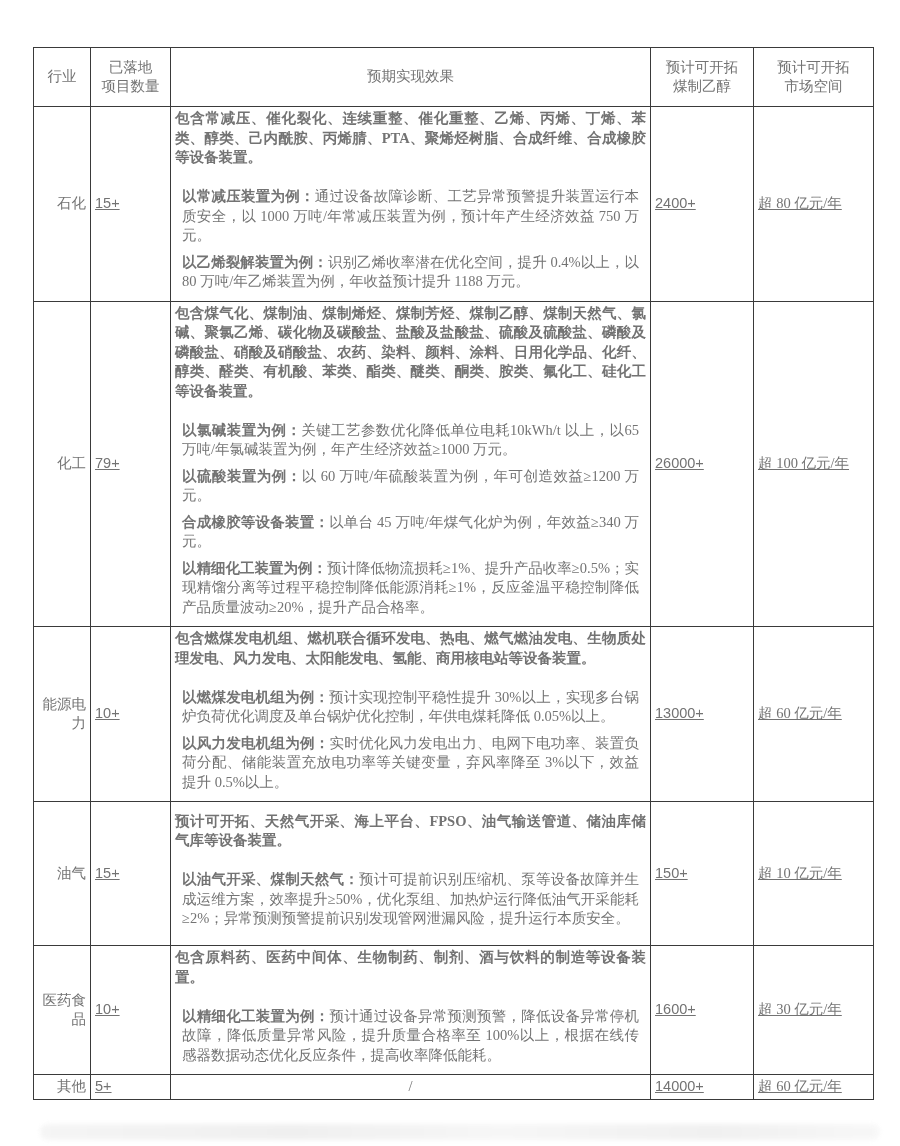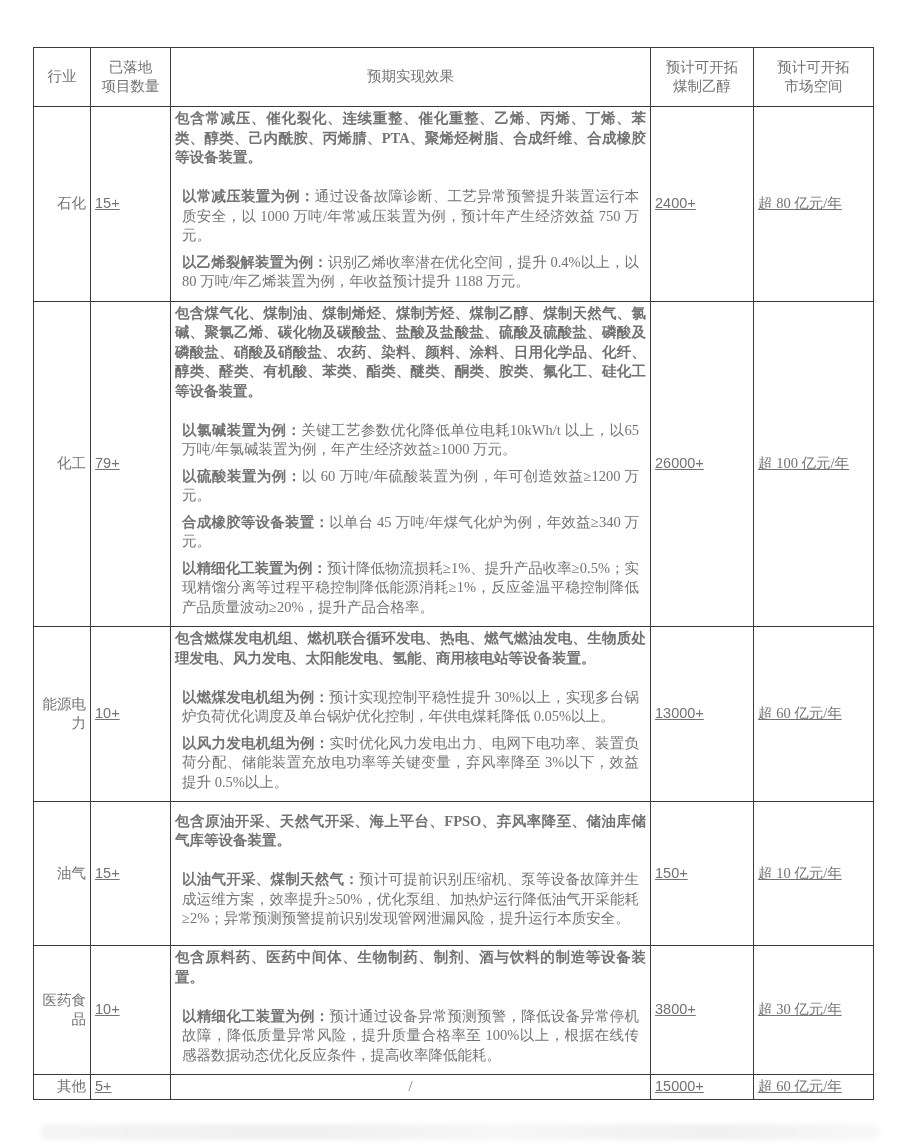--- a/index.html
+++ b/index.html
@@ -133,43 +133,43 @@
         <p class="ex"><b>以风力发电机组为例：</b><span>实时优化风力发电出力、电网下电功率、装置负荷分配、储能装置充放电功率等关键变量，弃风率降至 3%以下，效益提升 0.5%以上。</span></p>
       </td>
       <td class="c-cust">13000+</td>
       <td class="c-mkt">超 60 亿元/年</td>
     </tr>
 
     <tr style="height:144px;">
       <td class="c-ind">油气</td>
       <td class="c-num">15+</td>
       <td class="c-eff">
-        <p class="intro">包含原油开采、天然气开采、海上平台、FPSO、弃风率降至、储油库储气库等设备装置。</p>
+        <p class="intro">预计可开拓、天然气开采、海上平台、FPSO、油气输送管道、储油库储气库等设备装置。</p>
         <p class="ex"><b>以油气开采、煤制天然气：</b><span>预计可提前识别压缩机、泵等设备故障并生成运维方案，效率提升≥50%，优化泵组、加热炉运行降低油气开采能耗≥2%；异常预测预警提前识别发现管网泄漏风险，提升运行本质安全。</span></p>
       </td>
       <td class="c-cust">150+</td>
       <td class="c-mkt">超 10 亿元/年</td>
     </tr>
 
     <tr style="height:124px;">
       <td class="c-ind">医药食品</td>
       <td class="c-num">10+</td>
       <td class="c-eff">
         <p class="intro">包含原料药、医药中间体、生物制药、制剂、酒与饮料的制造等设备装置。</p>
         <p class="ex"><b>以精细化工装置为例：</b><span>预计通过设备异常预测预警，降低设备异常停机故障，降低质量异常风险，提升质量合格率至 100%以上，根据在线传感器数据动态优化反应条件，提高收率降低能耗。</span></p>
       </td>
-      <td class="c-cust">3800+</td>
+      <td class="c-cust">1600+</td>
       <td class="c-mkt">超 30 亿元/年</td>
     </tr>
 
     <tr style="height:23px;">
       <td class="c-ind">其他</td>
       <td class="c-num">5+</td>
       <td class="c-slash">/</td>
-      <td class="c-cust">15000+</td>
+      <td class="c-cust">14000+</td>
       <td class="c-mkt">超 60 亿元/年</td>
     </tr>
 
 
   </tbody>
     </table>
 
   <div class="footer-smudge"></div>
 
 </div>

